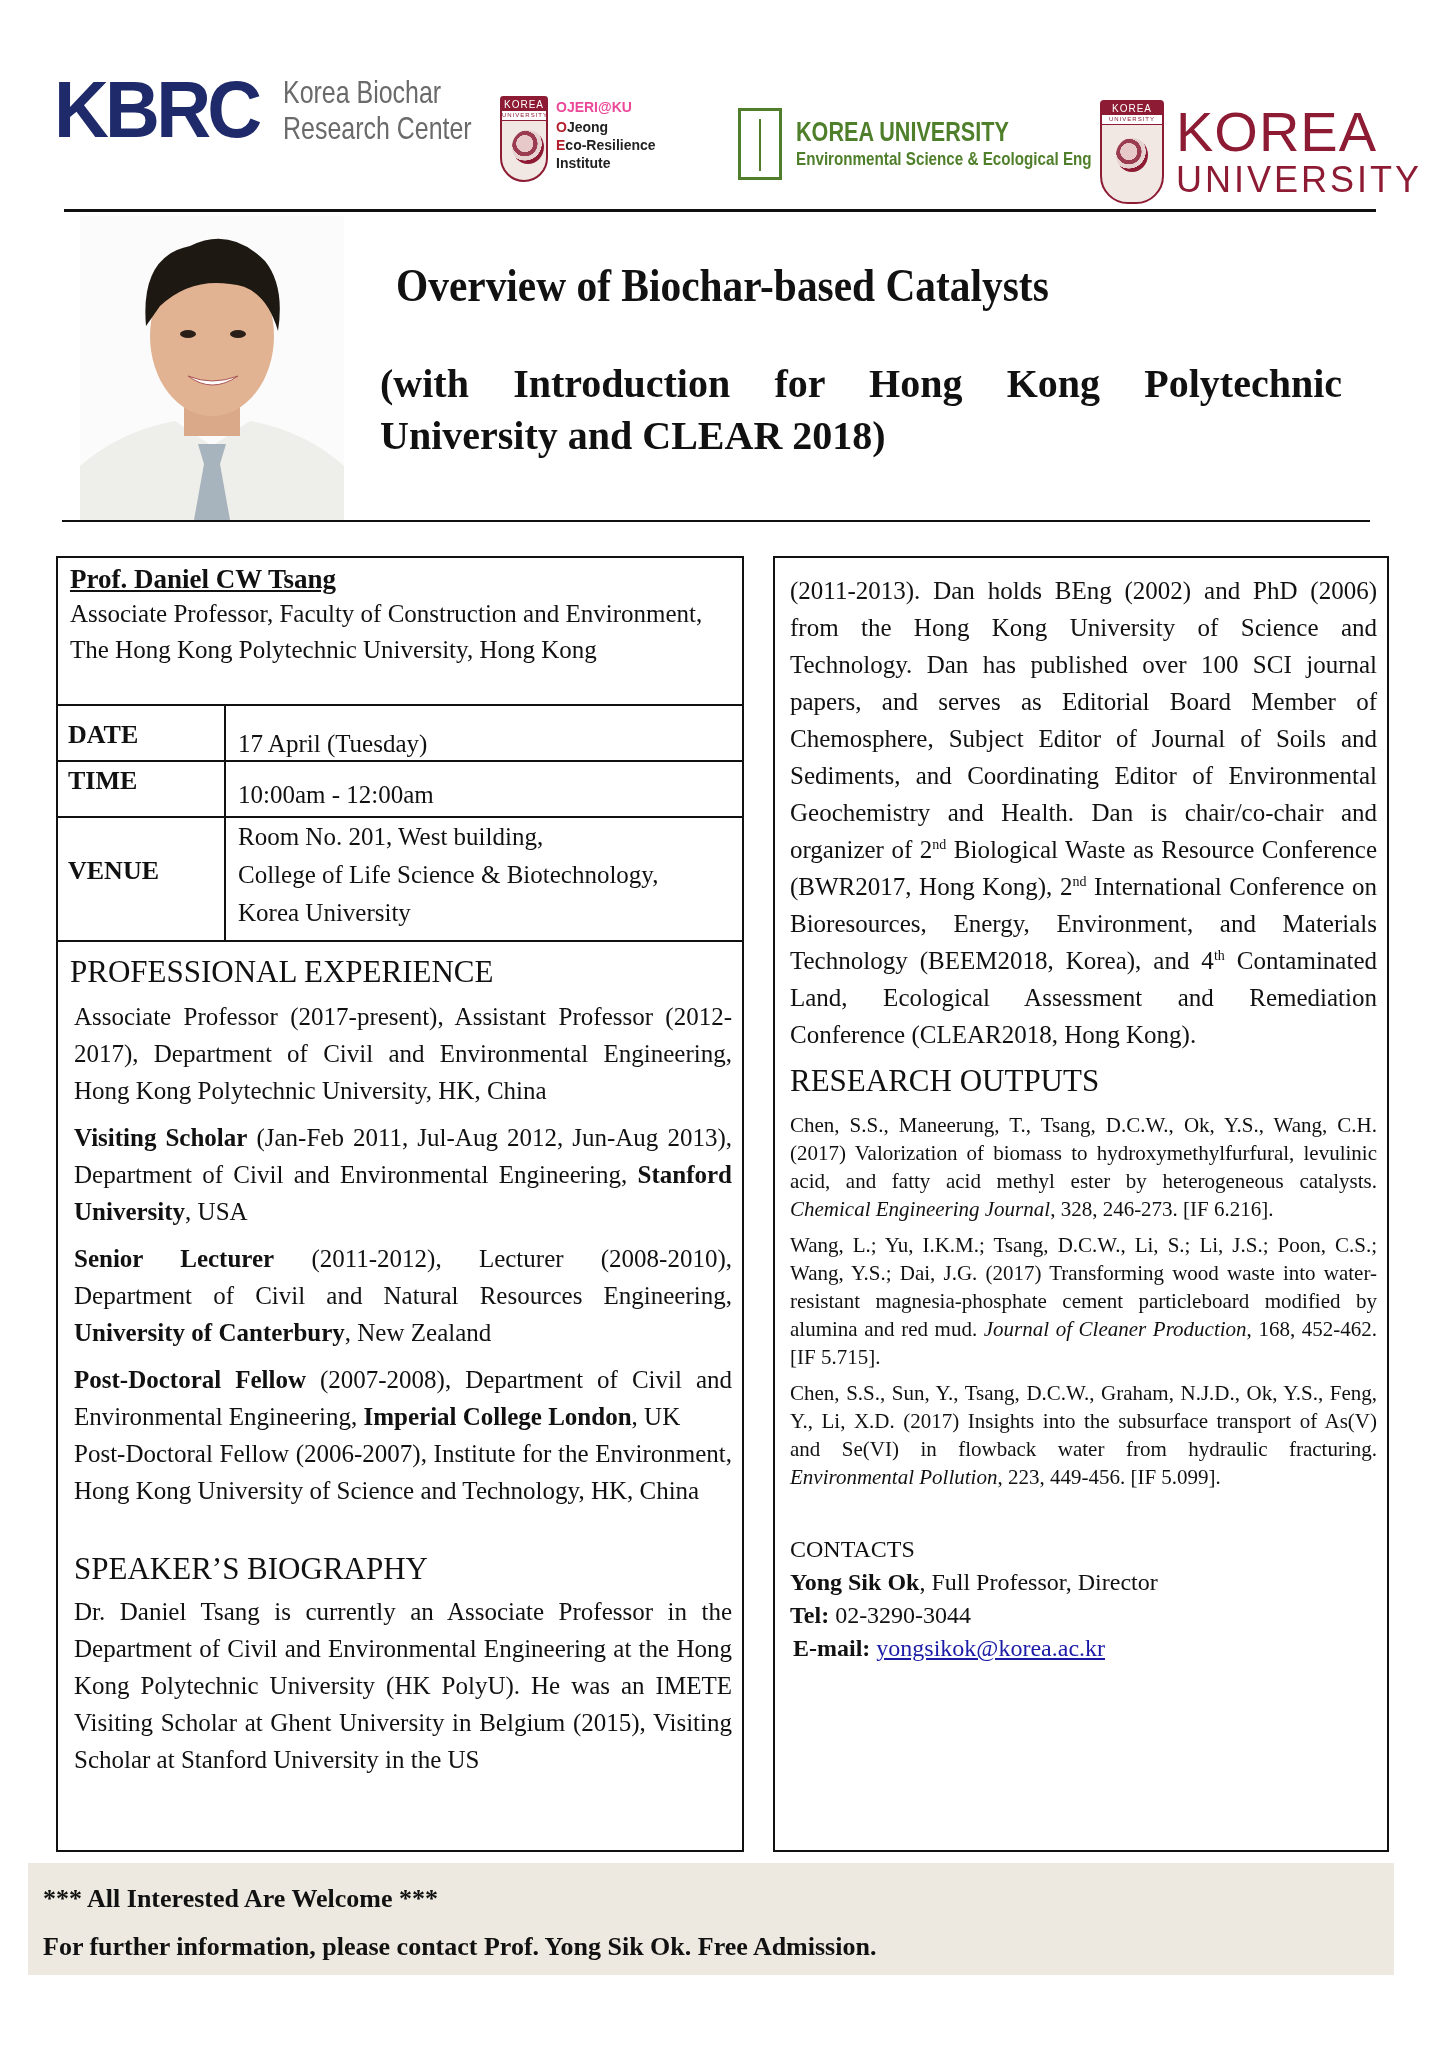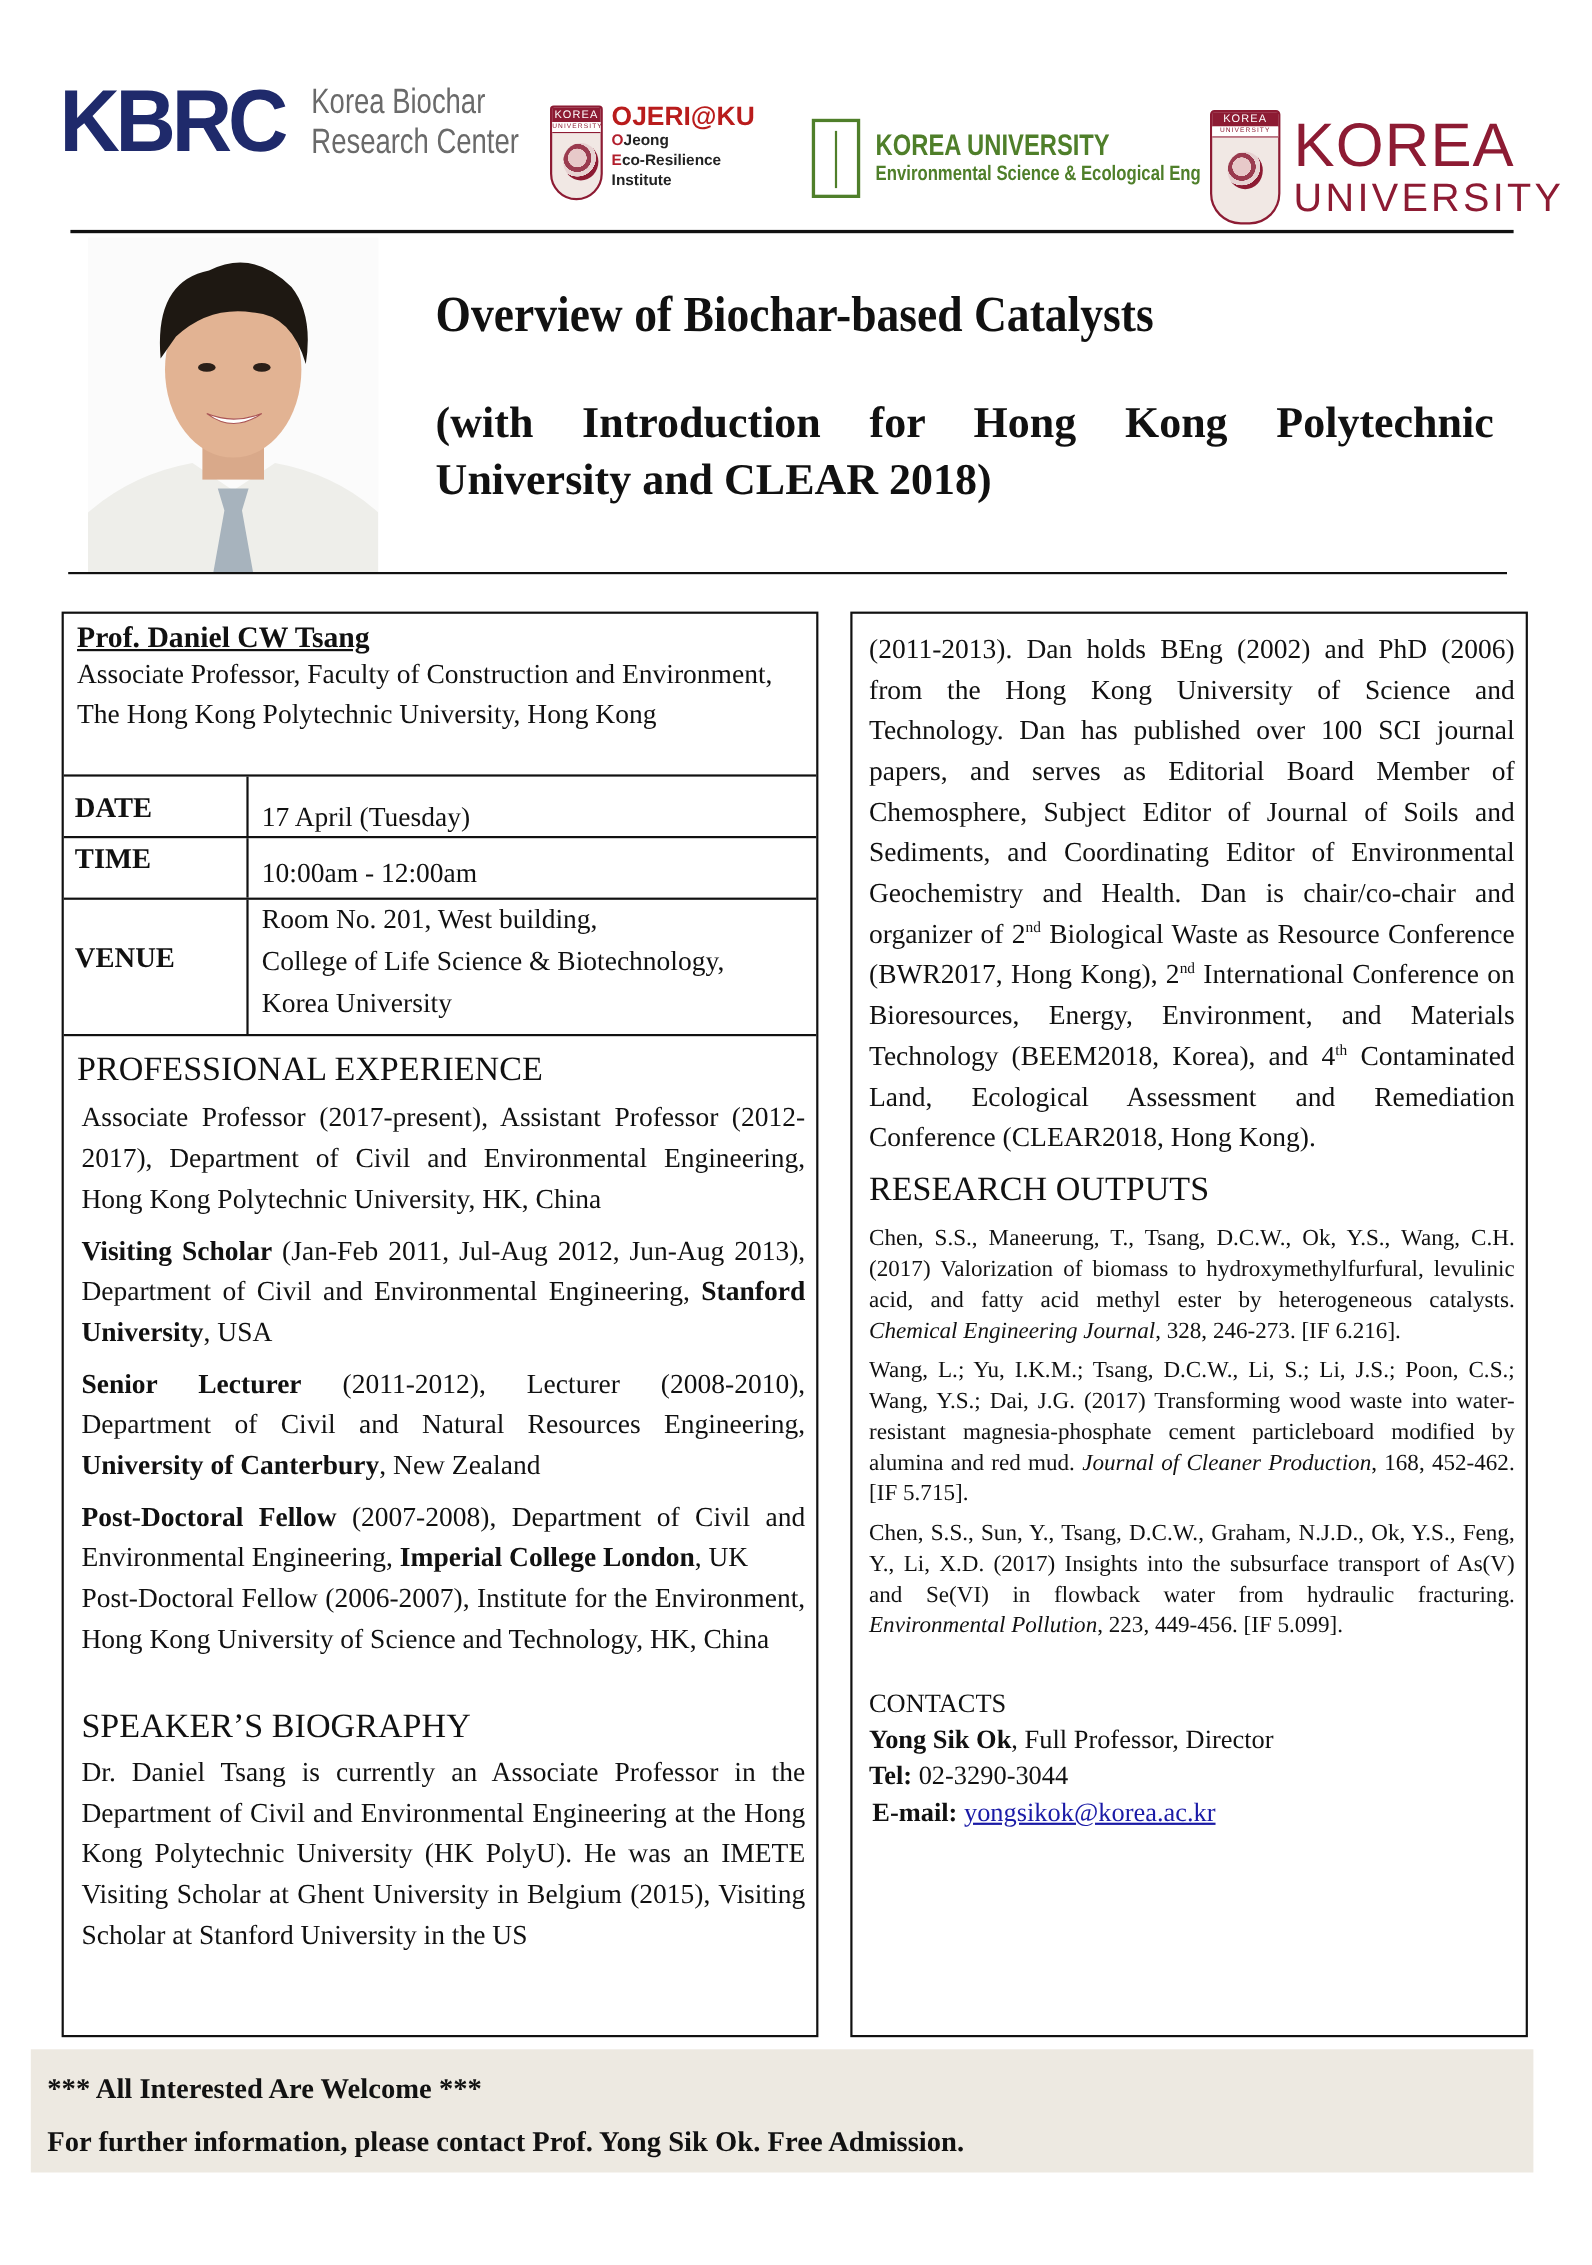--- a/index.html
+++ b/index.html
@@ -19,21 +19,21 @@
   .crest .band { background:#8d1b33; color:#fff; font-family:"Liberation Sans", sans-serif;
                  font-size:10px; text-align:center; letter-spacing:1px; line-height:13px; }
   .crest .band2 { color:#8d1b33; background:#fff; font-size:6px; line-height:9px; letter-spacing:1px; text-align:center;
                   font-family:"Liberation Sans", sans-serif; border-bottom:1px solid #8d1b33; }
   .crest .tiger { position:absolute; left:10px; top:32px; width:32px; height:34px; border-radius:50%;
                   background:radial-gradient(circle at 40% 40%, #e7c9c9 0 30%, #9a3b4f 31% 45%, #e7d2d2 46% 60%, #8d1b33 61%); }
 
   .ojeri { left:500px; top:96px; display:flex; }
   .ojeri .crest { width:48px; height:86px; }
   .ojeri-text { margin-left:8px; font-family:"Liberation Sans", sans-serif; font-weight:700; line-height:18px; }
-  .ojeri-title { font-size:24px; color:#b91c1c; line-height:22px; }
+  .ojeri-title { font-size:14px; color:#ec4899; line-height:22px; }
   .ojeri-line { font-size:14px; color:#222; }
   .ojeri-line .r { color:#b21f2d; }
 
   .ku-env { left:738px; top:108px; display:flex; align-items:center; }
   .ku-env-box { width:44px; height:72px; border:3px solid #4f7f2a; box-sizing:border-box; position:relative; }
   .ku-env-box::after { content:""; position:absolute; left:18px; top:8px; width:2px; height:52px; background:#4f7f2a; }
   .ku-env-text { margin-left:14px; font-family:"Liberation Sans", sans-serif; color:#4f7f2a; white-space:nowrap;
                  transform:scaleX(0.8); transform-origin:left; }
   .ku-env-t1 { font-size:27px; font-weight:700; line-height:30px; }
   .ku-env-t2 { font-size:19px; font-weight:700; line-height:24px; }
@@ -43,21 +43,21 @@
   .ku-text { margin-left:12px; font-family:"Liberation Sans", sans-serif; color:#8d1b33; }
   .ku-t1 { font-size:56px; line-height:56px; letter-spacing:1px; }
   .ku-t2 { font-size:36px; line-height:40px; letter-spacing:3px; }
 
   .rule { background:#111; height:3px; }
 
   
   .photo { left:80px; top:216px; width:264px; height:304px; overflow:hidden; background:#fafafa; }
   .title { left:396px; top:258px; font-weight:700; font-size:46px; line-height:56px; white-space:nowrap;
            transform:scaleX(0.9); transform-origin:left; }
-  .subtitle { left:396px; top:358px; width:962px; font-weight:700; font-size:40px; line-height:52px;
+  .subtitle { left:380px; top:358px; width:962px; font-weight:700; font-size:40px; line-height:52px;
               text-align:justify; text-align-last:left; }
 
   
   .lbox { left:56px; top:556px; width:688px; height:1296px; border:2px solid #111; box-sizing:border-box; }
   .speaker { padding:4px 10px 0 12px; height:148px; box-sizing:border-box; border-bottom:2px solid #111; }
   .speaker-name { font-weight:700; font-size:27px; line-height:34px;text-decoration:underline; }
   .speaker-affil { font-size:25px; line-height:36px; }
   .info-row { display:flex; border-bottom:2px solid #111; box-sizing:border-box; }
   .info-key { width:168px; border-right:2px solid #111; box-sizing:border-box; font-weight:700; font-size:26px;
               padding-left:10px; }

